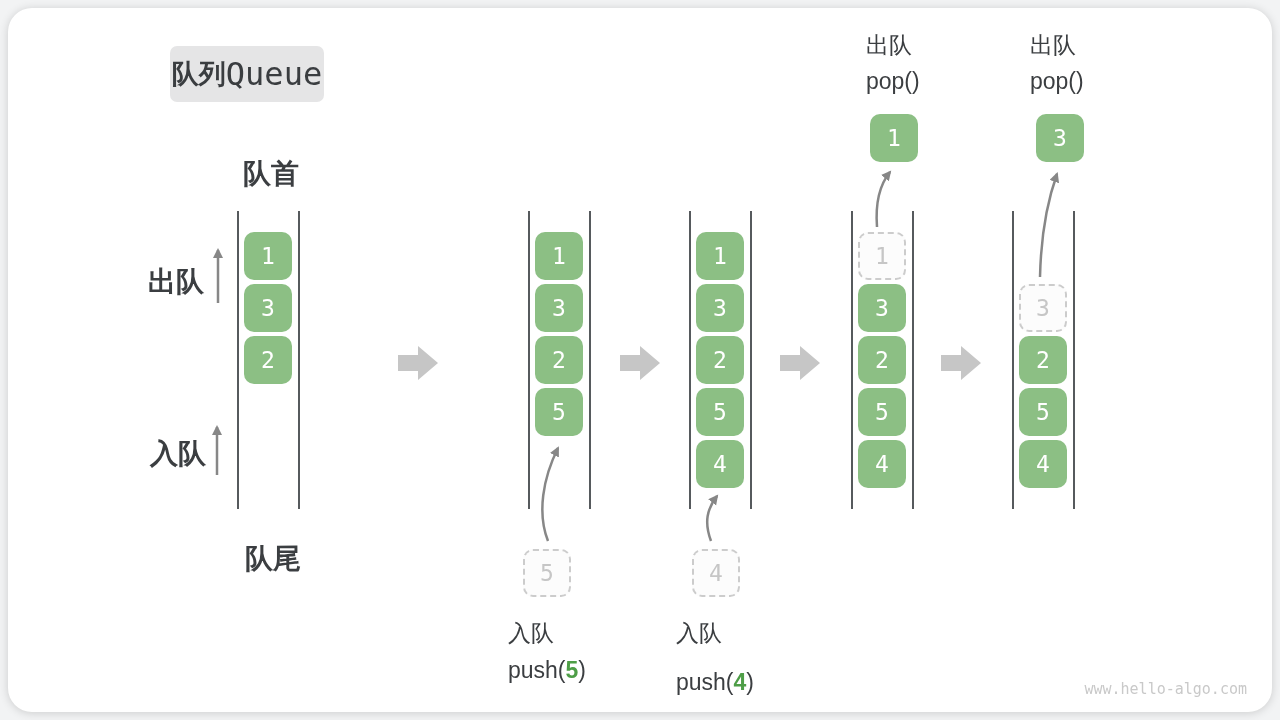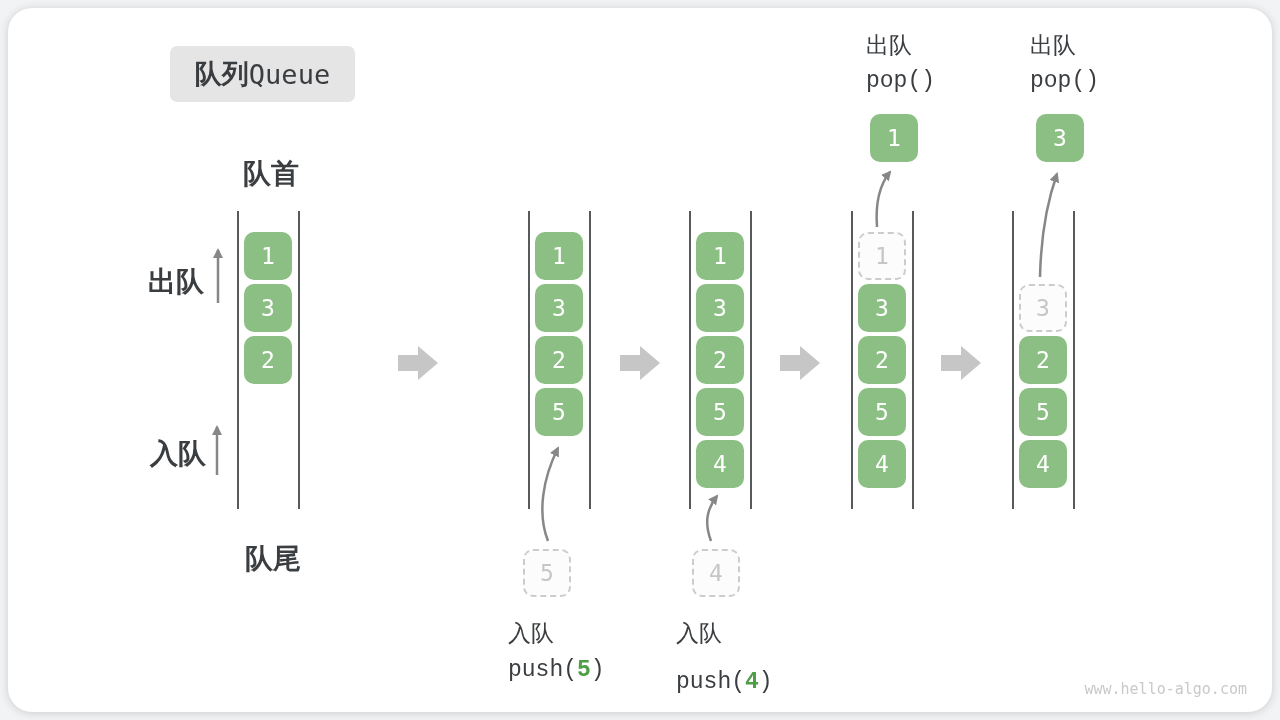--- a/index.html
+++ b/index.html
@@ -9,42 +9,42 @@
     font-family:"Liberation Sans","DejaVu Sans",sans-serif;
     overflow:hidden;
   }
   .card{
     position:absolute;left:8px;top:8px;right:8px;bottom:8px;
     background:#ffffff;border-radius:24px;
     box-shadow:0 1px 10px rgba(0,0,0,0.16);
   }
   .abs{position:absolute;}
   .badge{
-    left:170px;top:46px;width:185px;height:56px;
+    left:170px;top:46px;width:154px;height:56px;
     background:#e5e5e6;border-radius:7px;
     display:flex;align-items:center;justify-content:center;
   }
   .badge .zh{font-size:27px;font-weight:bold;color:#3a3d40;}
-  .badge .en{font-size:27px;color:#3a3d40;font-family:"DejaVu Sans Mono","Liberation Mono",monospace;}
+  .badge .en{font-size:32px;color:#3a3d40;font-family:"DejaVu Sans Mono","Liberation Mono",monospace;}
   .lbl{font-size:28px;font-weight:bold;color:#3b3e41;white-space:nowrap;}
   .wall{position:absolute;width:2px;background:#565a5d;}
   .cell{
     position:absolute;width:48px;height:48px;border-radius:10px;
     background:#8CBF84;color:#ffffff;
     display:flex;align-items:center;justify-content:center;
     font-family:"DejaVu Sans Mono","Liberation Mono",monospace;
     font-size:23px;font-weight:500;
   }
   .cell.dashed{
     background:#fcfcfc;border:2.5px dashed #cccccc;color:#c6c6c6;
     width:44px;height:44px;border-radius:10px;
   }
   .caption{white-space:nowrap;}
   .caption .act{font-size:23px;font-weight:500;color:#3b3e41;}
-  .caption .code{font-size:23px;color:#3b3e41;font-family:Liberation Mono, monospace;}
+  .caption .code{font-size:23px;color:#3b3e41;font-family:Liberation Sans, sans-serif;}
   .caption .arg{color:#4E9E47;font-weight:bold;}
   .watermark{
     right:33px;bottom:22px;font-size:15px;color:#c9c9c9;
     font-family:"DejaVu Sans Mono","Liberation Mono",monospace;
   }
   svg.overlay{position:absolute;left:0;top:0;width:1280px;height:720px;pointer-events:none;}
   .blockarrow{fill:#c6c6c6;}
 </style>
 </head>
 <body>

